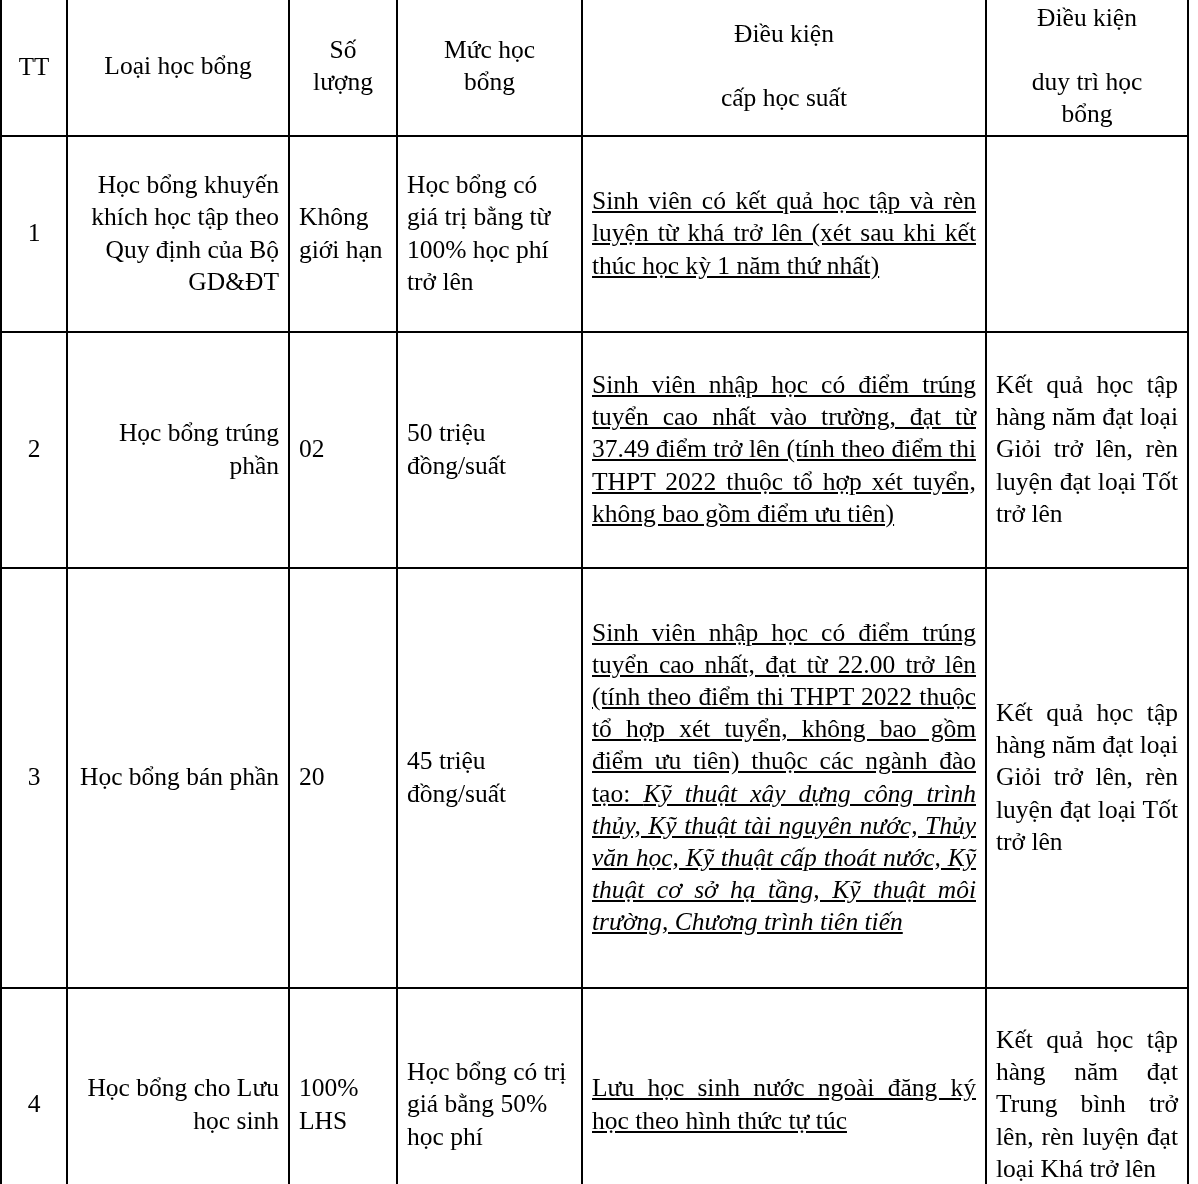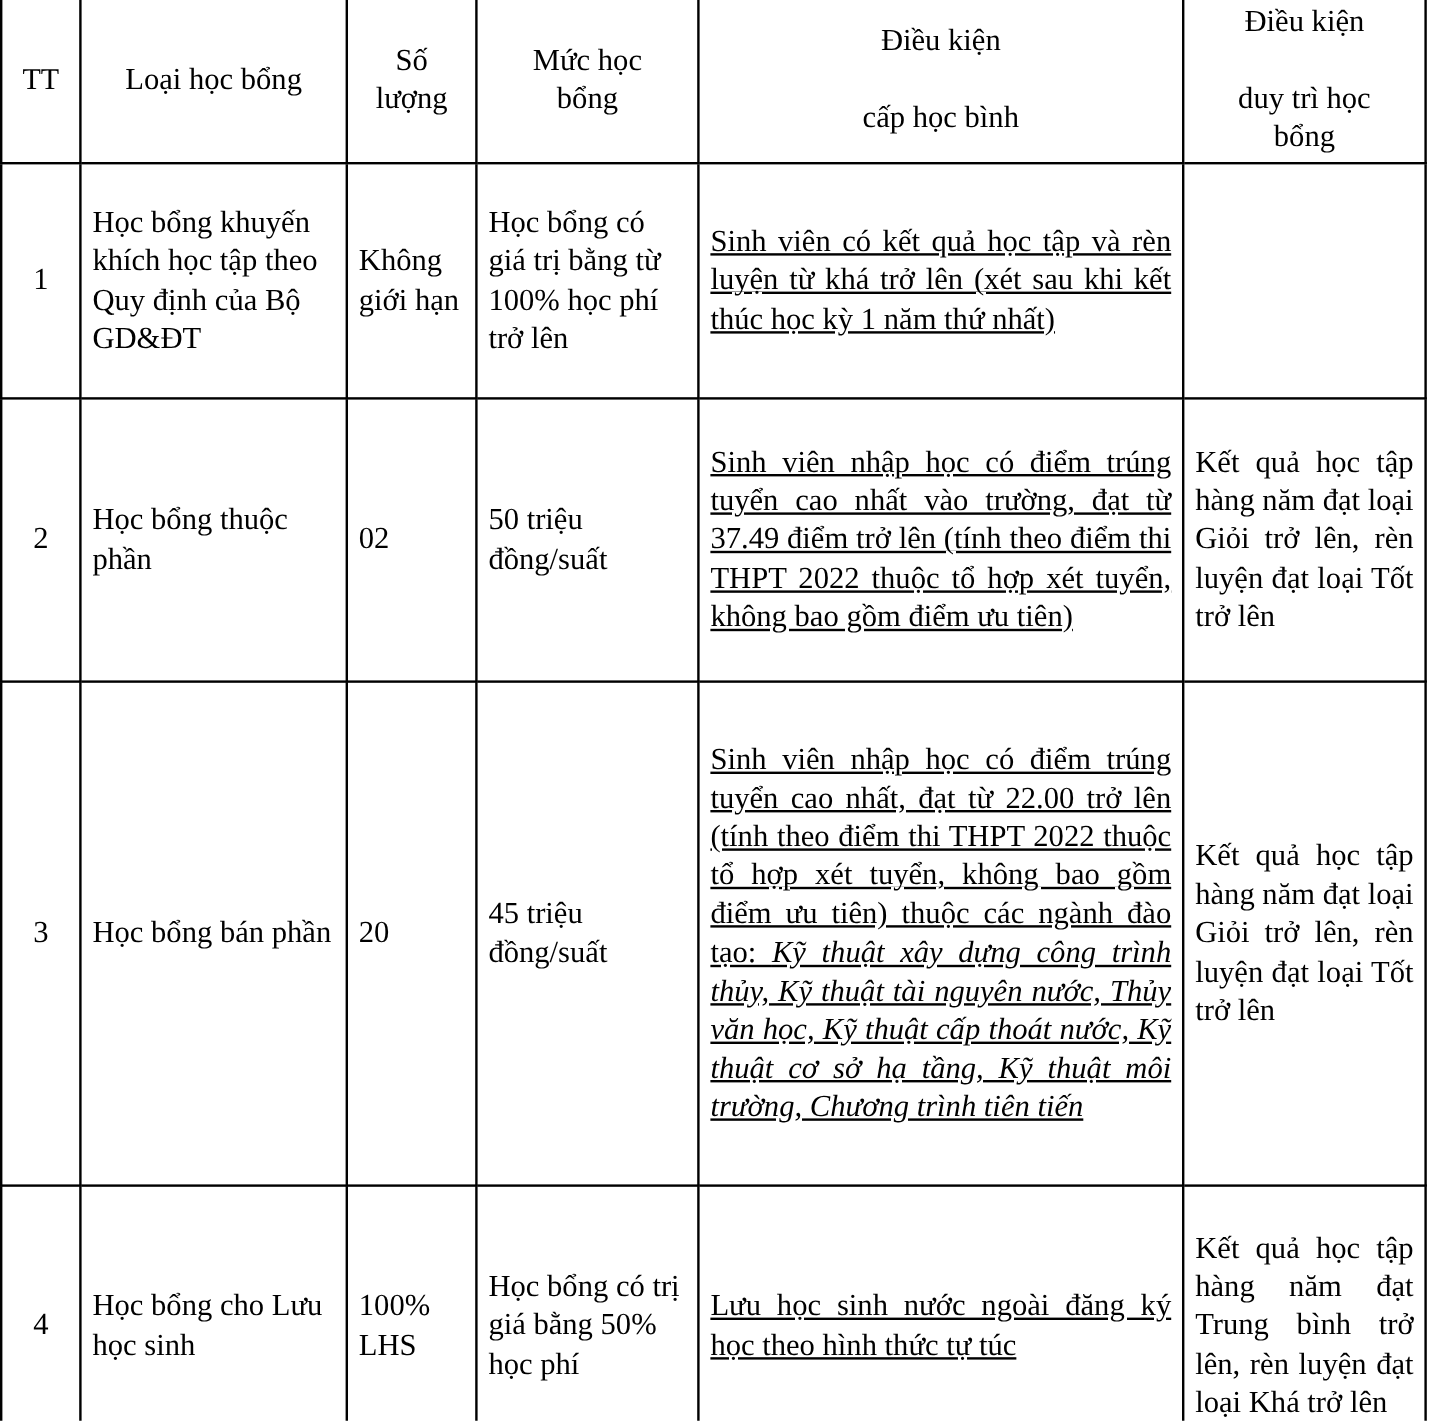--- a/index.html
+++ b/index.html
@@ -60,21 +60,21 @@
     padding: 3px 7px;
   }
   thead th.h-tt { font-size: 25px; }
 
   
   td.col-tt {
     text-align: center;
     font-size: 25.5px;
   }
   td.col-type {
-    text-align: left;
+    text-align: right;
   }
   td.col-qty {
     text-align: left;
   }
   td.col-amount {
   }
   td.col-cond {
     text-align: justify;
     text-align-last: left;
     padding-left: 12px;
@@ -117,41 +117,41 @@
         <th>
           <span>Số</span><br>
           <span>lượng</span>
         </th>
         <th>
           <span>Mức học</span><br>
           <span>bổng</span>
         </th>
         <th>
           <span>Điều kiện</span><br><br>
-          <span>cấp học bình</span>
+          <span>cấp học suất</span>
         </th>
         <th>
           <span>Điều kiện</span><br><br>
           <span>duy trì học</span><br>
           <span>bổng</span>
         </th>
       </tr>
     </thead>
     <tbody>
       <tr class="r1">
         <td class="col-tt">1</td>
         <td class="col-type">Học bổng khuyến khích học tập theo Quy định của Bộ GD&amp;ĐT</td>
         <td class="col-qty">Không giới hạn</td>
         <td class="col-amount">Học bổng có giá trị bằng từ 100% học phí trở lên</td>
         <td class="col-cond">Sinh viên có kết quả học tập và rèn luyện từ khá trở lên (xét sau khi kết thúc học kỳ 1 năm thứ nhất)</td>
         <td class="col-keep"></td>
       </tr>
       <tr class="r2">
         <td class="col-tt">2</td>
-        <td class="col-type">Học bổng thuộc phần</td>
+        <td class="col-type">Học bổng trúng phần</td>
         <td class="col-qty">02</td>
         <td class="col-amount">50 triệu đồng/suất</td>
         <td class="col-cond">Sinh viên nhập học có điểm trúng tuyển cao nhất vào trường, đạt từ 37.49 điểm trở lên (tính theo điểm thi THPT 2022 thuộc tổ hợp xét tuyển, không bao gồm điểm ưu tiên)</td>
         <td class="col-keep">Kết quả học tập hàng năm đạt loại Giỏi trở lên, rèn luyện đạt loại Tốt trở lên</td>
       </tr>
       <tr class="r3">
         <td class="col-tt">3</td>
         <td class="col-type">Học bổng bán phần</td>
         <td class="col-qty">20</td>
         <td class="col-amount">45 triệu đồng/suất</td>

